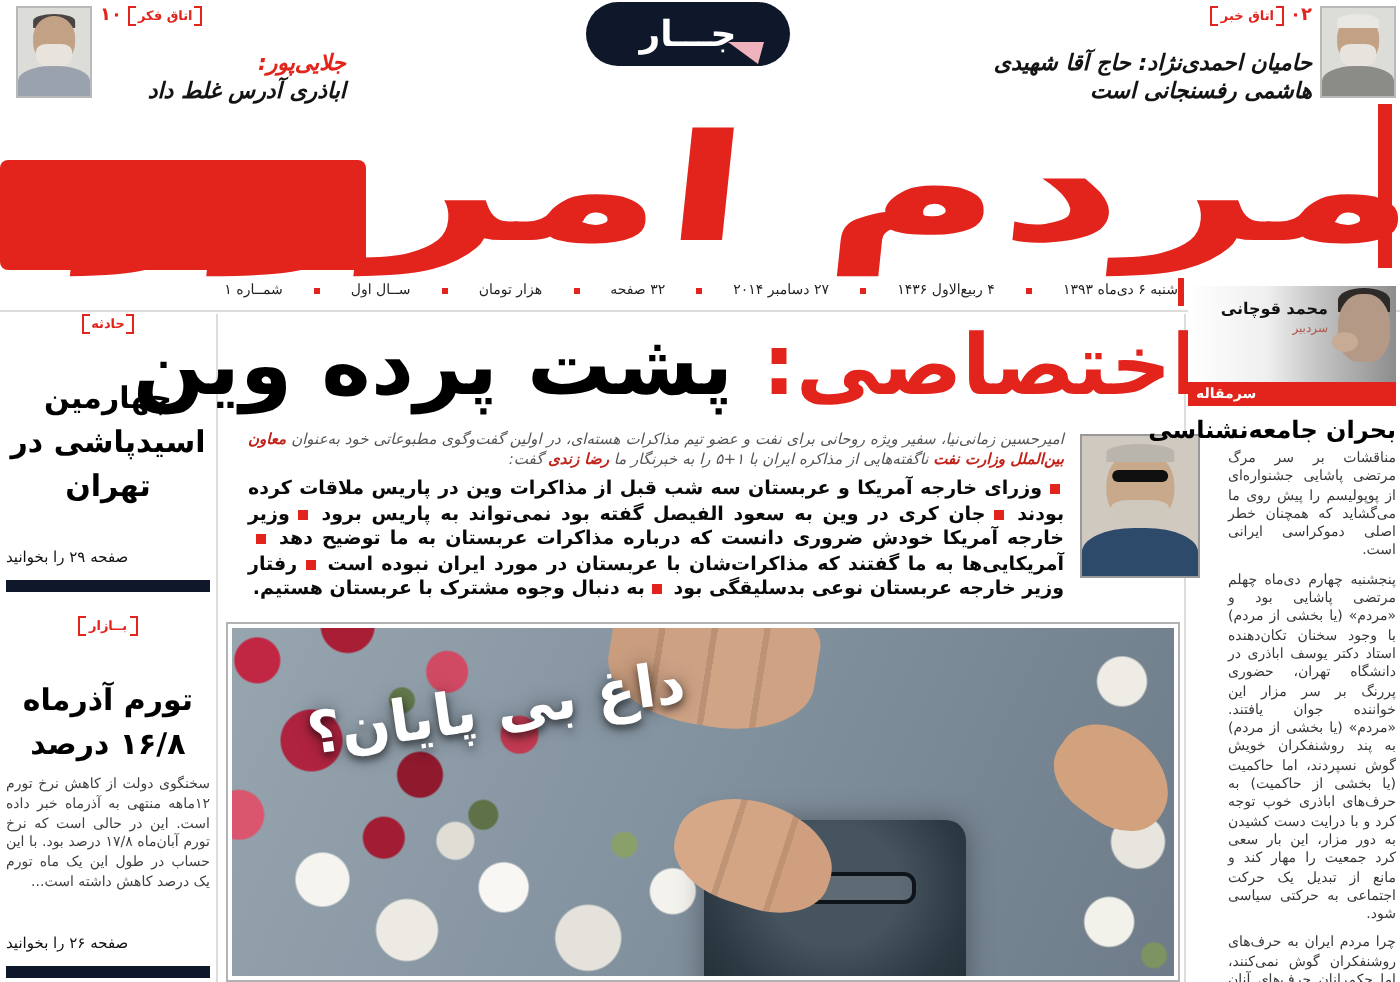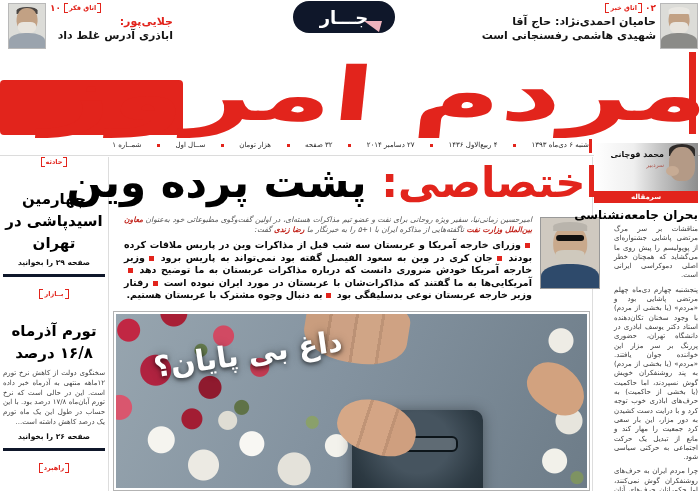--- a/index.html
+++ b/index.html
@@ -15,21 +15,21 @@
   .t-text{flex:1;min-width:0;}
   .t-label{display:flex;align-items:center;gap:3px;font-size:6.5px;font-weight:bold;color:#e2241c;}
   #teaserL .t-label{justify-content:flex-end;}
   #teaserR .t-label{justify-content:flex-start;}
   .blabel{position:relative;padding:1px 5px;color:#e2241c;}
   .blabel::before{content:"";position:absolute;right:0;top:0;bottom:0;width:3px;
       border:1px solid #e2241c;border-left:none;}
   .blabel::after{content:"";position:absolute;left:0;top:0;bottom:0;width:3px;
       border:1px solid #e2241c;border-right:none;}
   .t-num{font-size:9px;font-weight:bold;color:#e2241c;}
-  .t-title{font-size:11px;font-weight:bold;line-height:14px;color:#141414;text-align:right;margin-top:2px;}
+  .t-title{font-size:11px;font-weight:bold;line-height:14px;color:#141414;text-align:right;margin-top:12px;font-style:italic;}
 
   
   .head{position:absolute;left:50%;transform:translateX(-50%);top:10%;width:58%;height:52%;
         background:#c2a184;border-radius:48% 48% 42% 42%;}
   .hair{position:absolute;left:50%;transform:translateX(-50%);top:6%;width:58%;height:16%;
         background:#4a4542;border-radius:50% 50% 0 0;}
   .beard{position:absolute;left:50%;transform:translateX(-50%);top:42%;width:50%;height:26%;
         background:#e8e4dd;border-radius:30% 30% 50% 50%;}
   .torso{position:absolute;bottom:-4%;left:50%;transform:translateX(-50%);width:100%;height:38%;
         background:#47506b;border-radius:45% 45% 0 0;}
@@ -113,34 +113,34 @@
      border:2px solid #0d151a;border-radius:6px;background:rgba(250,250,250,.14);}
   .caption{position:absolute;left:4%;top:13%;width:48%;transform:rotate(-8deg);font-size:29px;
      font-weight:bold;color:#fff;text-align:center;direction:rtl;
      text-shadow:0 2px 4px rgba(0,0,0,.6),0 0 10px rgba(0,0,0,.35);}
 
   
   .sidebar{position:absolute;left:3px;top:149px;width:102px;text-align:center;}
   .s-label{display:inline-block;font-size:6.5px;font-weight:bold;}
   .s-title{font-size:15px;font-weight:bold;line-height:22px;color:#000;margin-top:20px;}
   .s-body{font-size:7px;line-height:9.8px;color:#3f3f3f;text-align:justify;margin-top:5px;}
-  .s-page{font-size:7.5px;font-weight:bold;color:#101010;text-align:center;margin-top:4px;}
-  .s-sect{border-top:3px solid #0f172a;margin-top:7px;padding-top:4px;}
+  .s-page{font-size:7.5px;font-weight:normal;color:#101010;text-align:left;margin-top:20px;}
+  .s-sect{border-top:6px solid #0f172a;margin-top:7px;padding-top:4px;}
 
   
   .edcol{position:absolute;left:594px;top:143px;width:104px;}
   .ed-photo{position:relative;height:48px;overflow:hidden;
      background:linear-gradient(90deg,#fff 0,#efefef 38%,#c2c2c2 64%,#8d8d8d 100%);}
   .ed-face{position:absolute;right:3px;top:4px;width:26px;height:34px;background:#b49a86;border-radius:45% 45% 40% 40%;}
   .ed-hair{position:absolute;right:3px;top:1px;width:26px;height:12px;background:#2e2a28;border-radius:50% 50% 0 0;}
   .ed-hand{position:absolute;right:19px;top:23px;width:13px;height:10px;background:#c7ab94;border-radius:50%;}
   .ed-name{position:absolute;right:34px;top:7px;text-align:right;}
   .ed-name .n{display:block;font-size:8px;font-weight:bold;color:#111;}
   .ed-name .r{display:block;font-size:6px;color:#b05a52;margin-top:2px;}
-  .ed-bar{background:#e2241c;color:#fff;font-size:7px;font-weight:bold;padding:2px 4px;text-align:center;}
+  .ed-bar{background:#e2241c;color:#fff;font-size:7px;font-weight:bold;padding:2px 4px;text-align:left;}
   .ed-title{font-size:12px;font-weight:bold;color:#000;margin:5px 0 3px;text-align:right;white-space:nowrap;}
   .ed-p{font-size:7px;line-height:9.3px;color:#383838;text-align:justify;margin:0 0 5px;padding-left:20px;}
 </style>
 </head>
 <body>
 
 <div class="page">
 
   <div class="teaser" id="teaserL">
     <div class="t-text">

